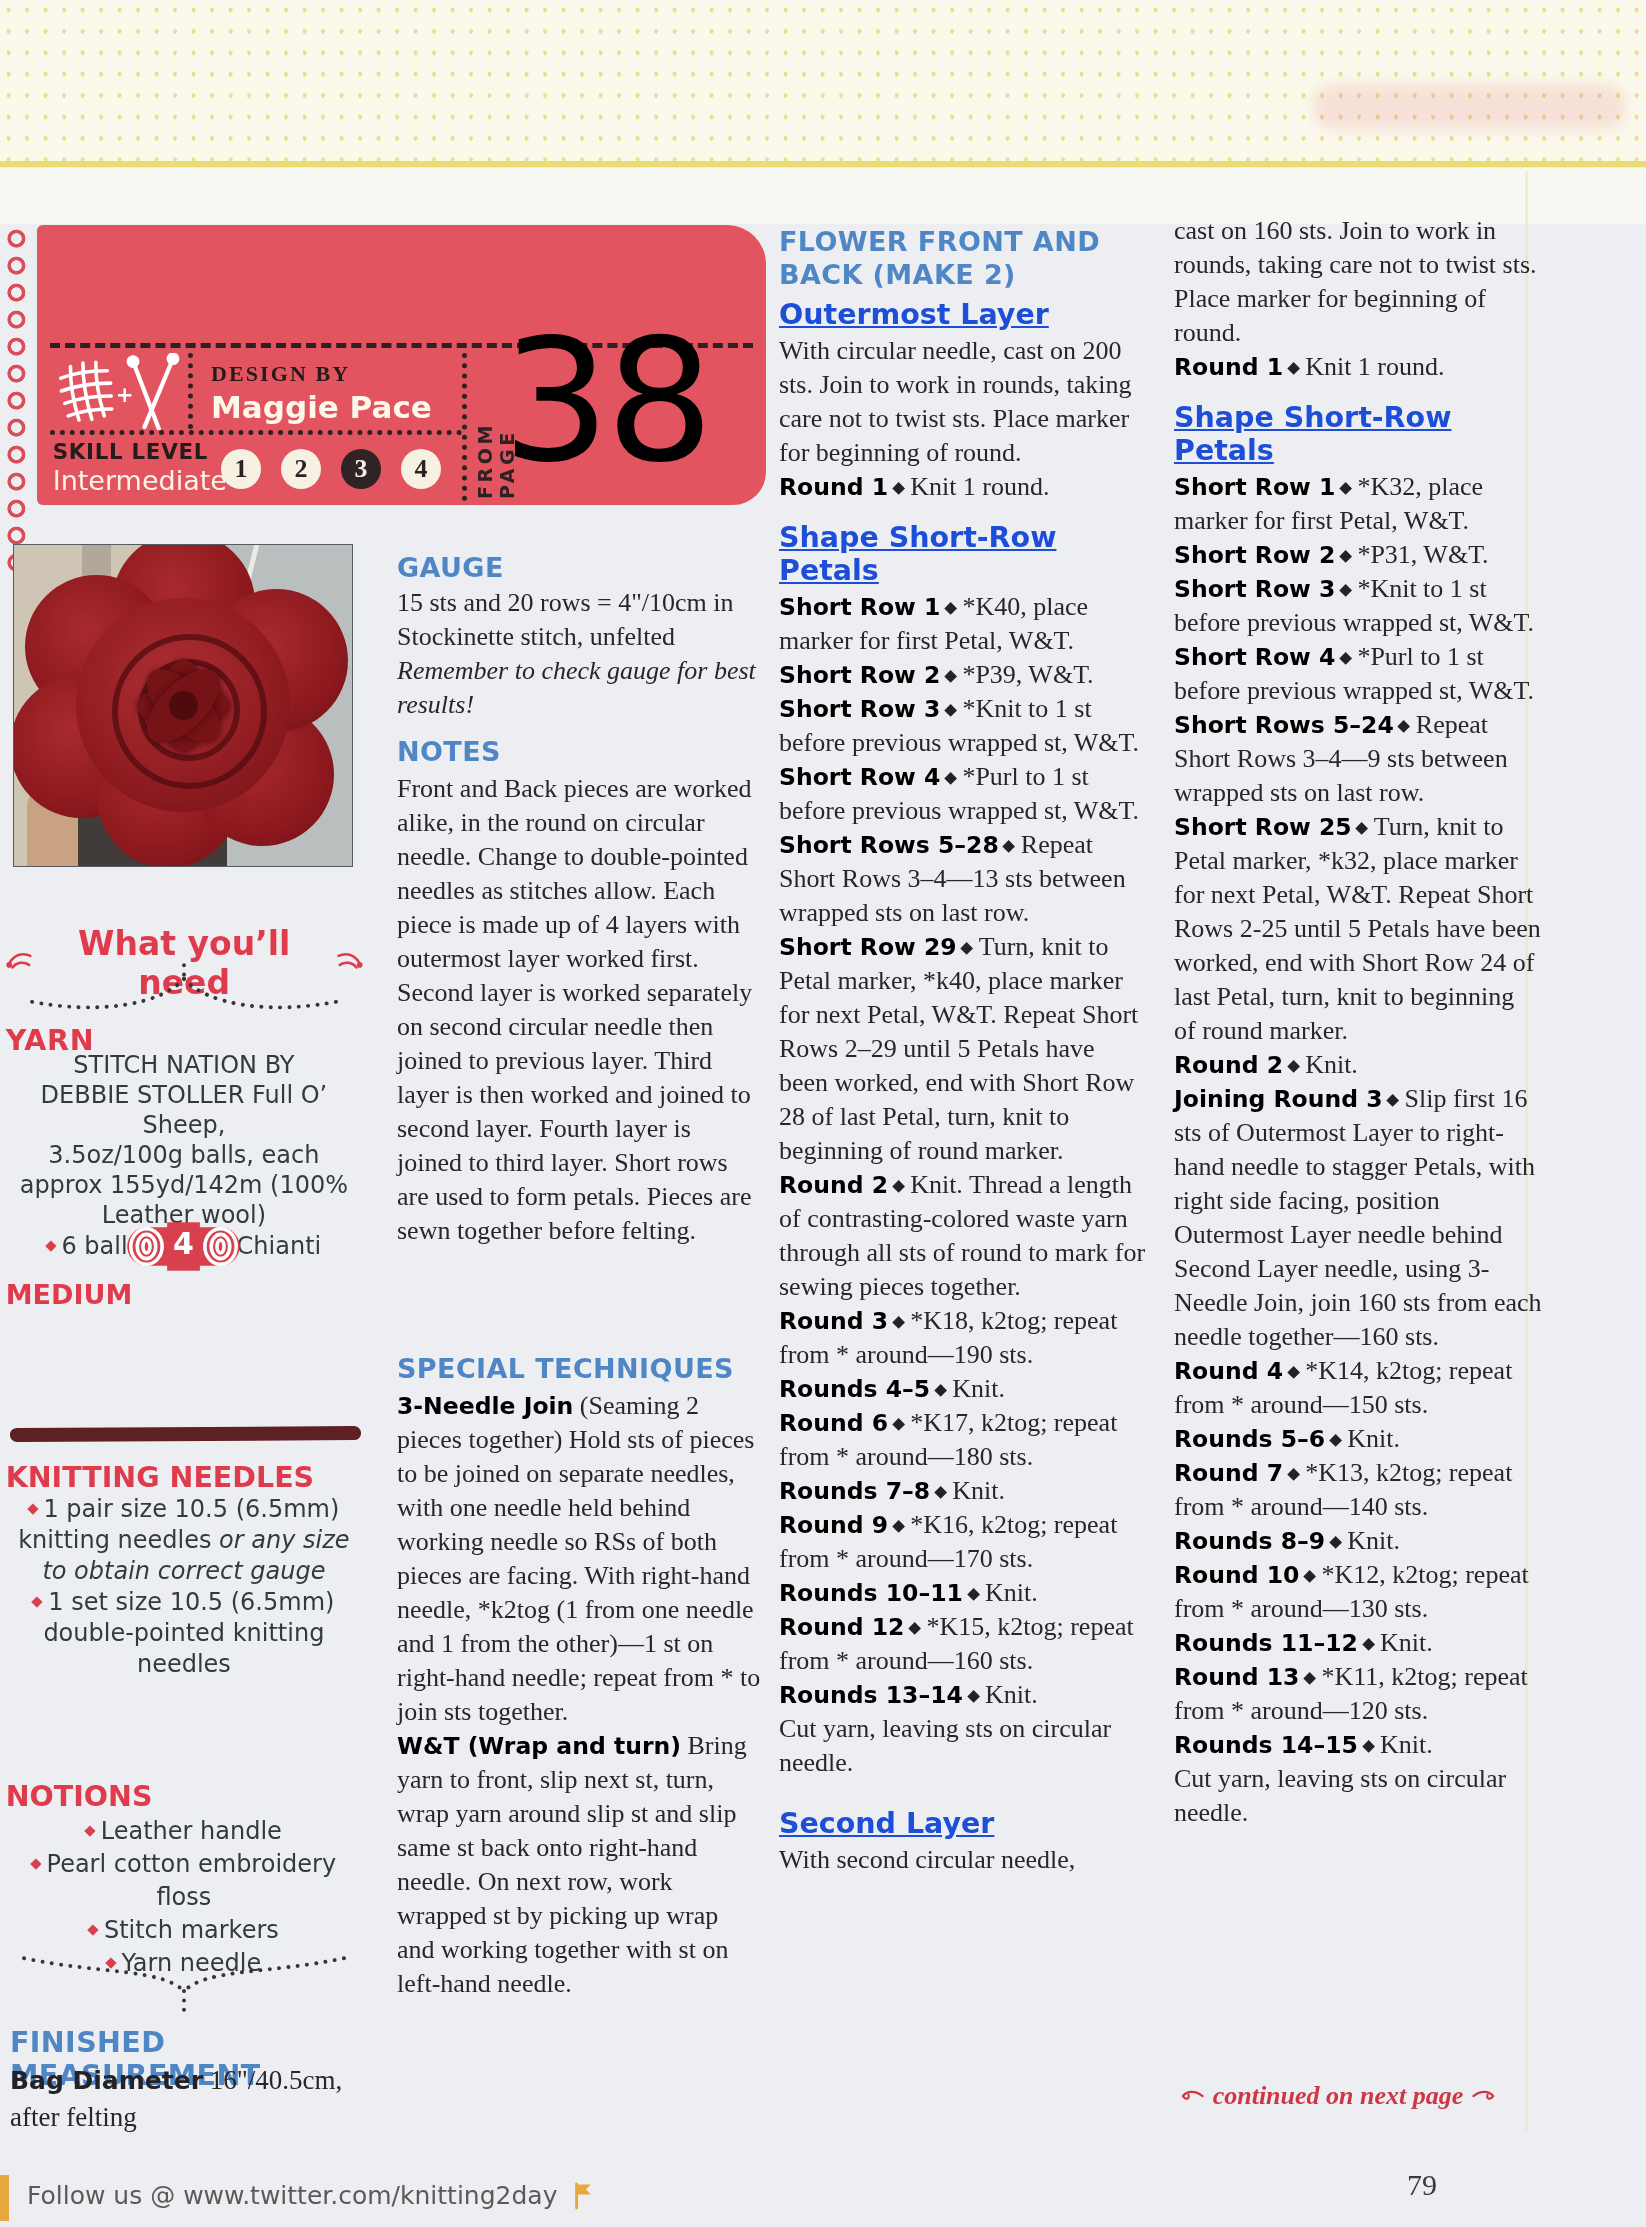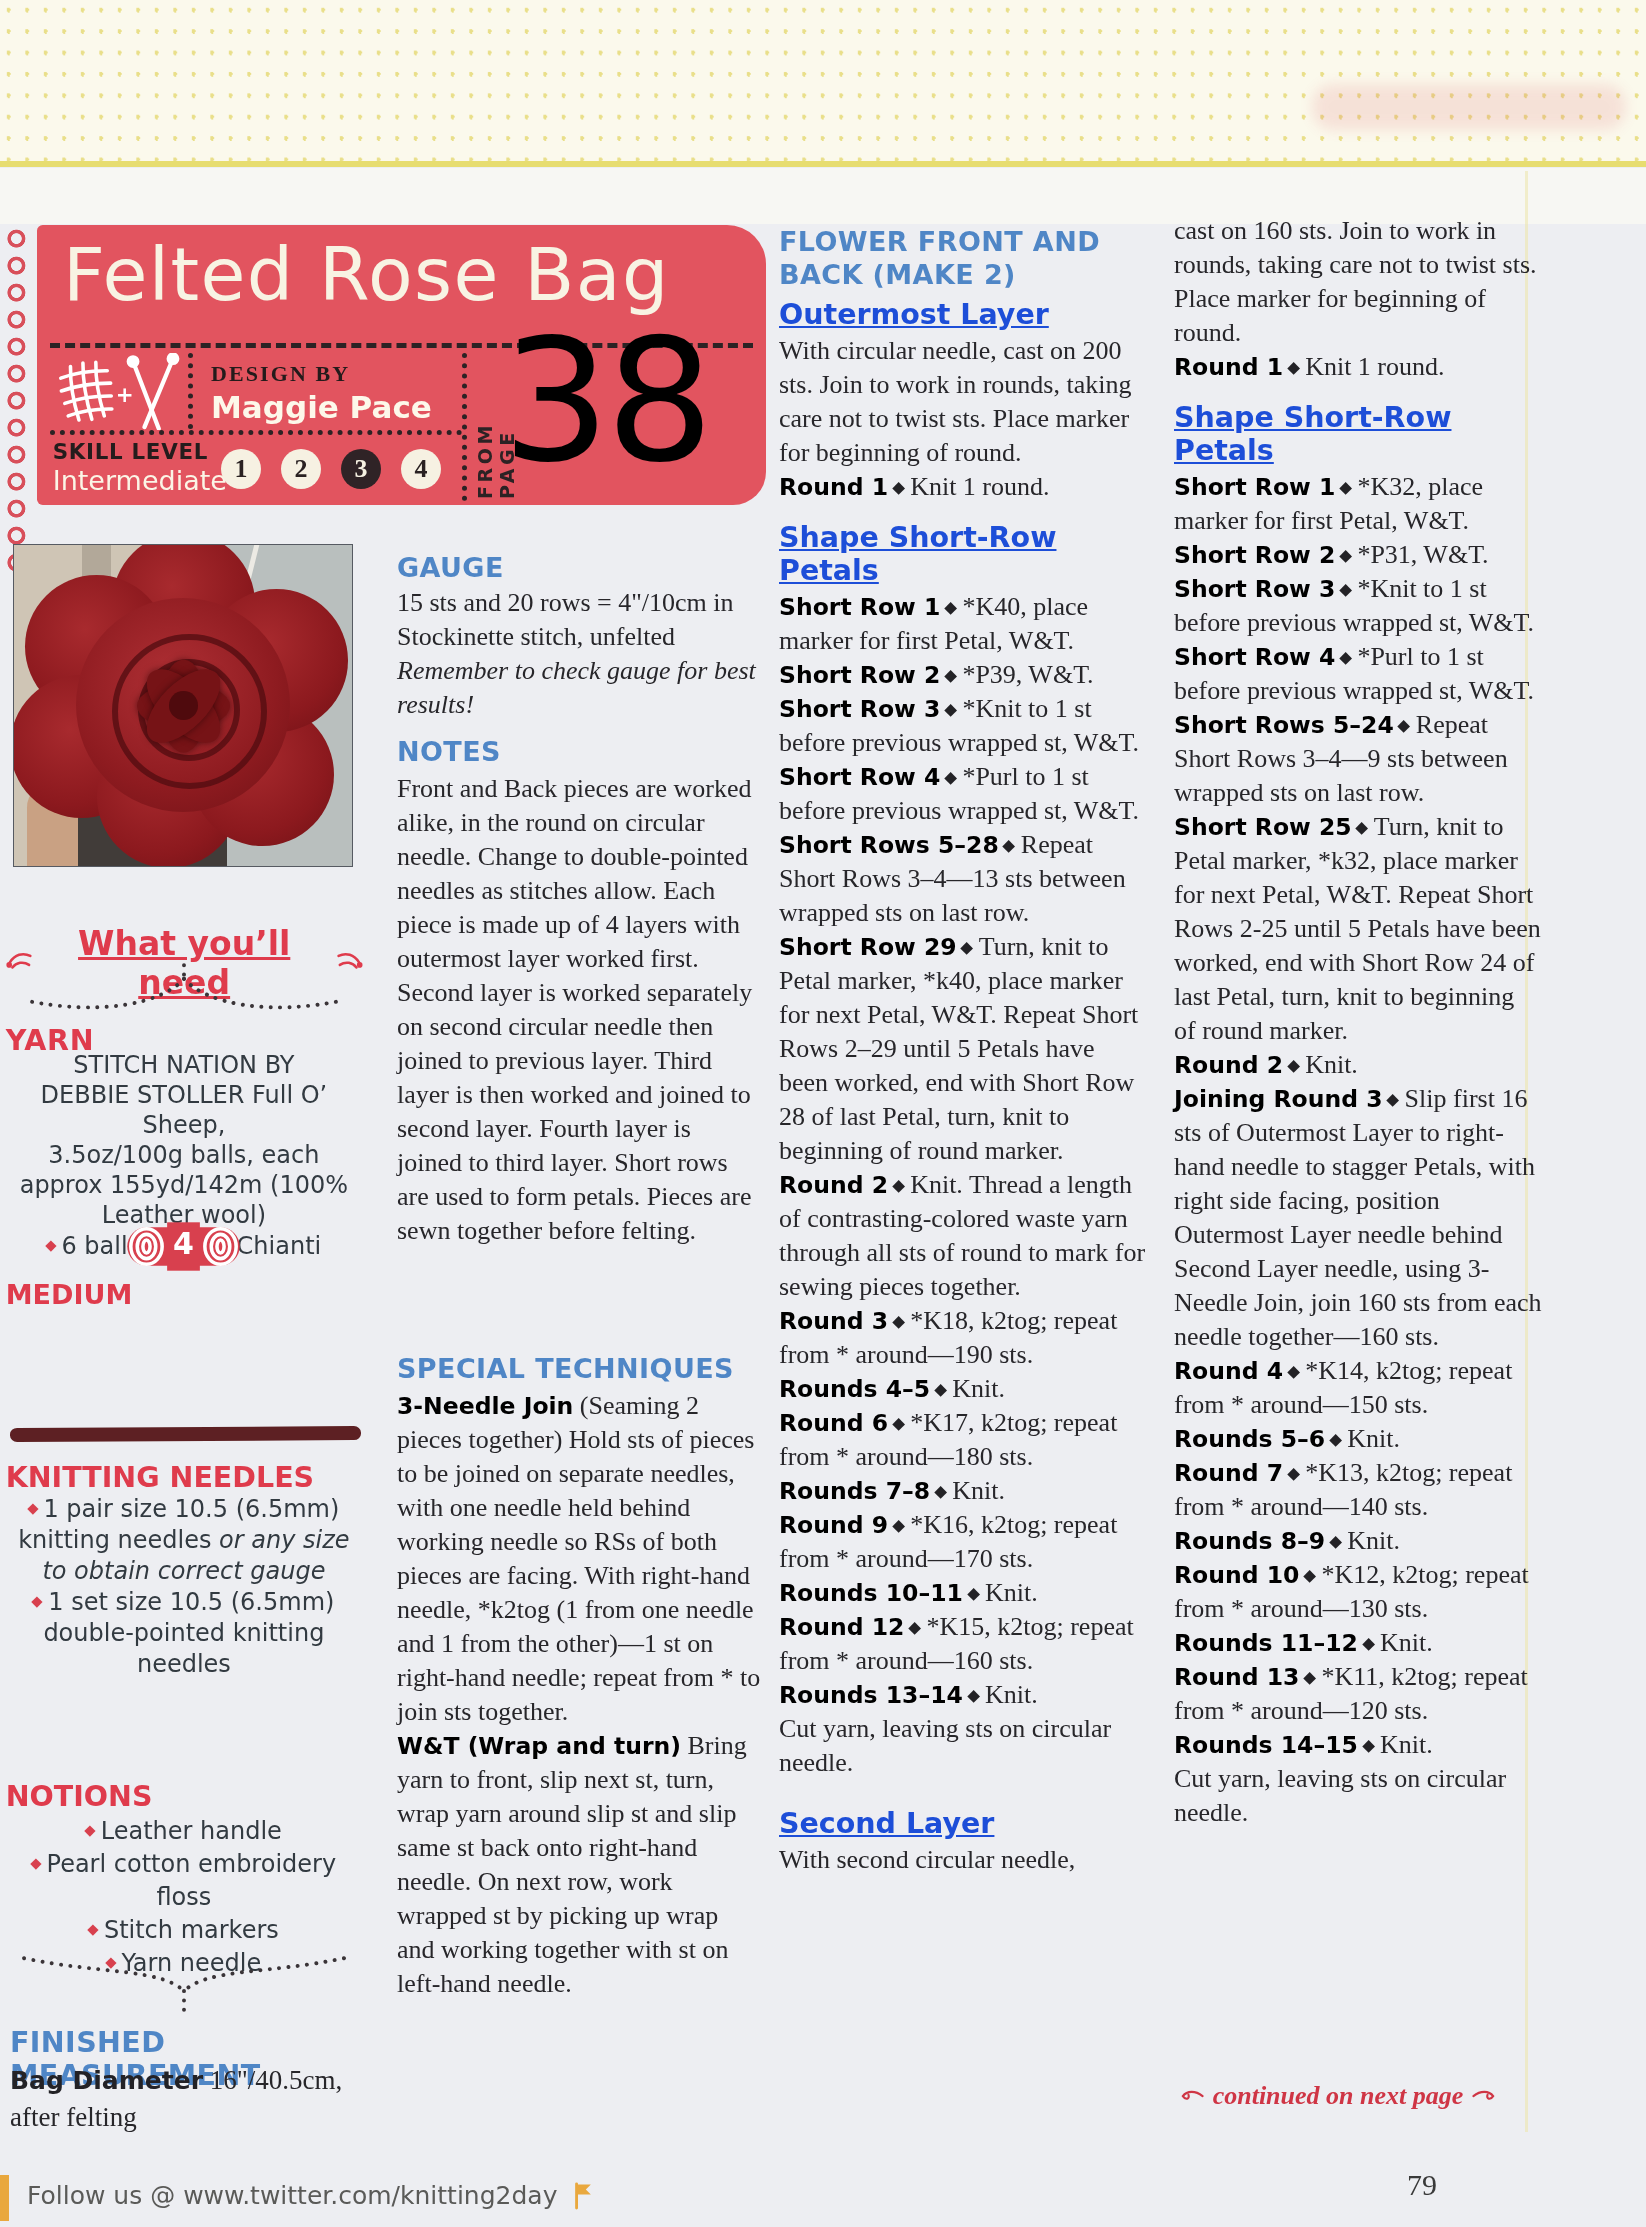--- a/index.html
+++ b/index.html
@@ -60,21 +60,21 @@
   .core{position:absolute;left:62px;top:53px;width:214px;height:214px;border-radius:50%;
         background:radial-gradient(circle at 45% 40%,#b03035,#8e1b20 60%,#6f1115);}
   .ring{position:absolute;border-radius:50%;border:6.4px solid rgba(80,12,16,.75);}
   .lobe{position:absolute;left:123px;top:138px;width:93px;height:46px;border-radius:50%;
         background:#761316;box-shadow:0 0 7.1px rgba(40,5,7,.6);}
   .cdot{position:absolute;left:155px;top:146px;width:28.5px;height:28.5px;border-radius:50%;background:#4f0a0d;}
 
   
   .leftcol{font-family:"DejaVu Sans",sans-serif;text-align:center;color:#323a41;}
   .redhead{font-family:"DejaVu Sans",sans-serif;font-weight:bold;color:#df3b4c;}
-  .wyn{left:5.7px;top:924px;width:357px;font-size:33px;display:flex;align-items:center;gap:10px;text-decoration:underline;}
+  .wyn{left:5.7px;top:924px;width:357px;font-size:33px;display:flex;align-items:center;gap:10px;}
   .bracket{left:14.3px;width:340px;height:63px;}
   .yarnhead{left:5.7px;top:1024px;width:357px;font-size:28.5px;letter-spacing:0.7px;}
   .yarnblock{left:2.9px;top:1050px;width:362px;font-size:24px;line-height:30px;}
   .bulletline{margin-top:1.4px;}
   .dm{display:inline-block;width:9.3px;height:9.3px;background:#232226;transform:rotate(45deg);margin:0 7.1px 1.4px 5.7px;vertical-align:middle;}
   .rdm{display:inline-block;width:7.8px;height:7.8px;background:#d8404e;transform:rotate(45deg);margin:0 7.1px 2.1px 0;vertical-align:middle;}
   .yicon{left:123px;top:1215px;width:121px;height:63px;}
   .num4{position:absolute;left:0;top:11.4px;width:121px;text-align:center;font-size:30px;font-weight:bold;color:#fff;font-family:"DejaVu Sans",sans-serif;}
   .medium{left:5.7px;top:1279px;width:357px;font-size:27px;}
   .divider{left:10px;top:1427px;width:351px;height:14.3px;background:#5d2023;border-radius:7.1px/6.4px;transform:rotate(-.3deg);}
@@ -109,21 +109,20 @@
 <div id="canvas">
 
   <div class="abs topband"></div>
   <div class="abs topline"></div>
   <div class="abs whitestrip"></div>
   <div class="abs bleed"></div>
   <div class="abs yline-right"></div>
   <div class="abs ornament"></div>
 
   <header class="abs banner">
-    <div class="title">Felted Rose Bag</div>
     <div class="dash-h"></div>
     <div class="iconcell">
       <svg width="133" height="77" viewBox="0 0 186 108">
         <g transform="rotate(-9 45 54)" stroke="#ffffff" stroke-width="5" stroke-linecap="round" fill="none">
           <path d="M14 30 Q45 24 80 30"></path>
             <path d="M12 48 Q45 42 82 48"></path>
             <path d="M14 66 Q45 60 80 66"></path>
             <path d="M16 84 Q45 78 78 84"></path>
           <path d="M30 16 Q24 50 30 92"></path>
             <path d="M48 14 Q42 50 48 94"></path>

